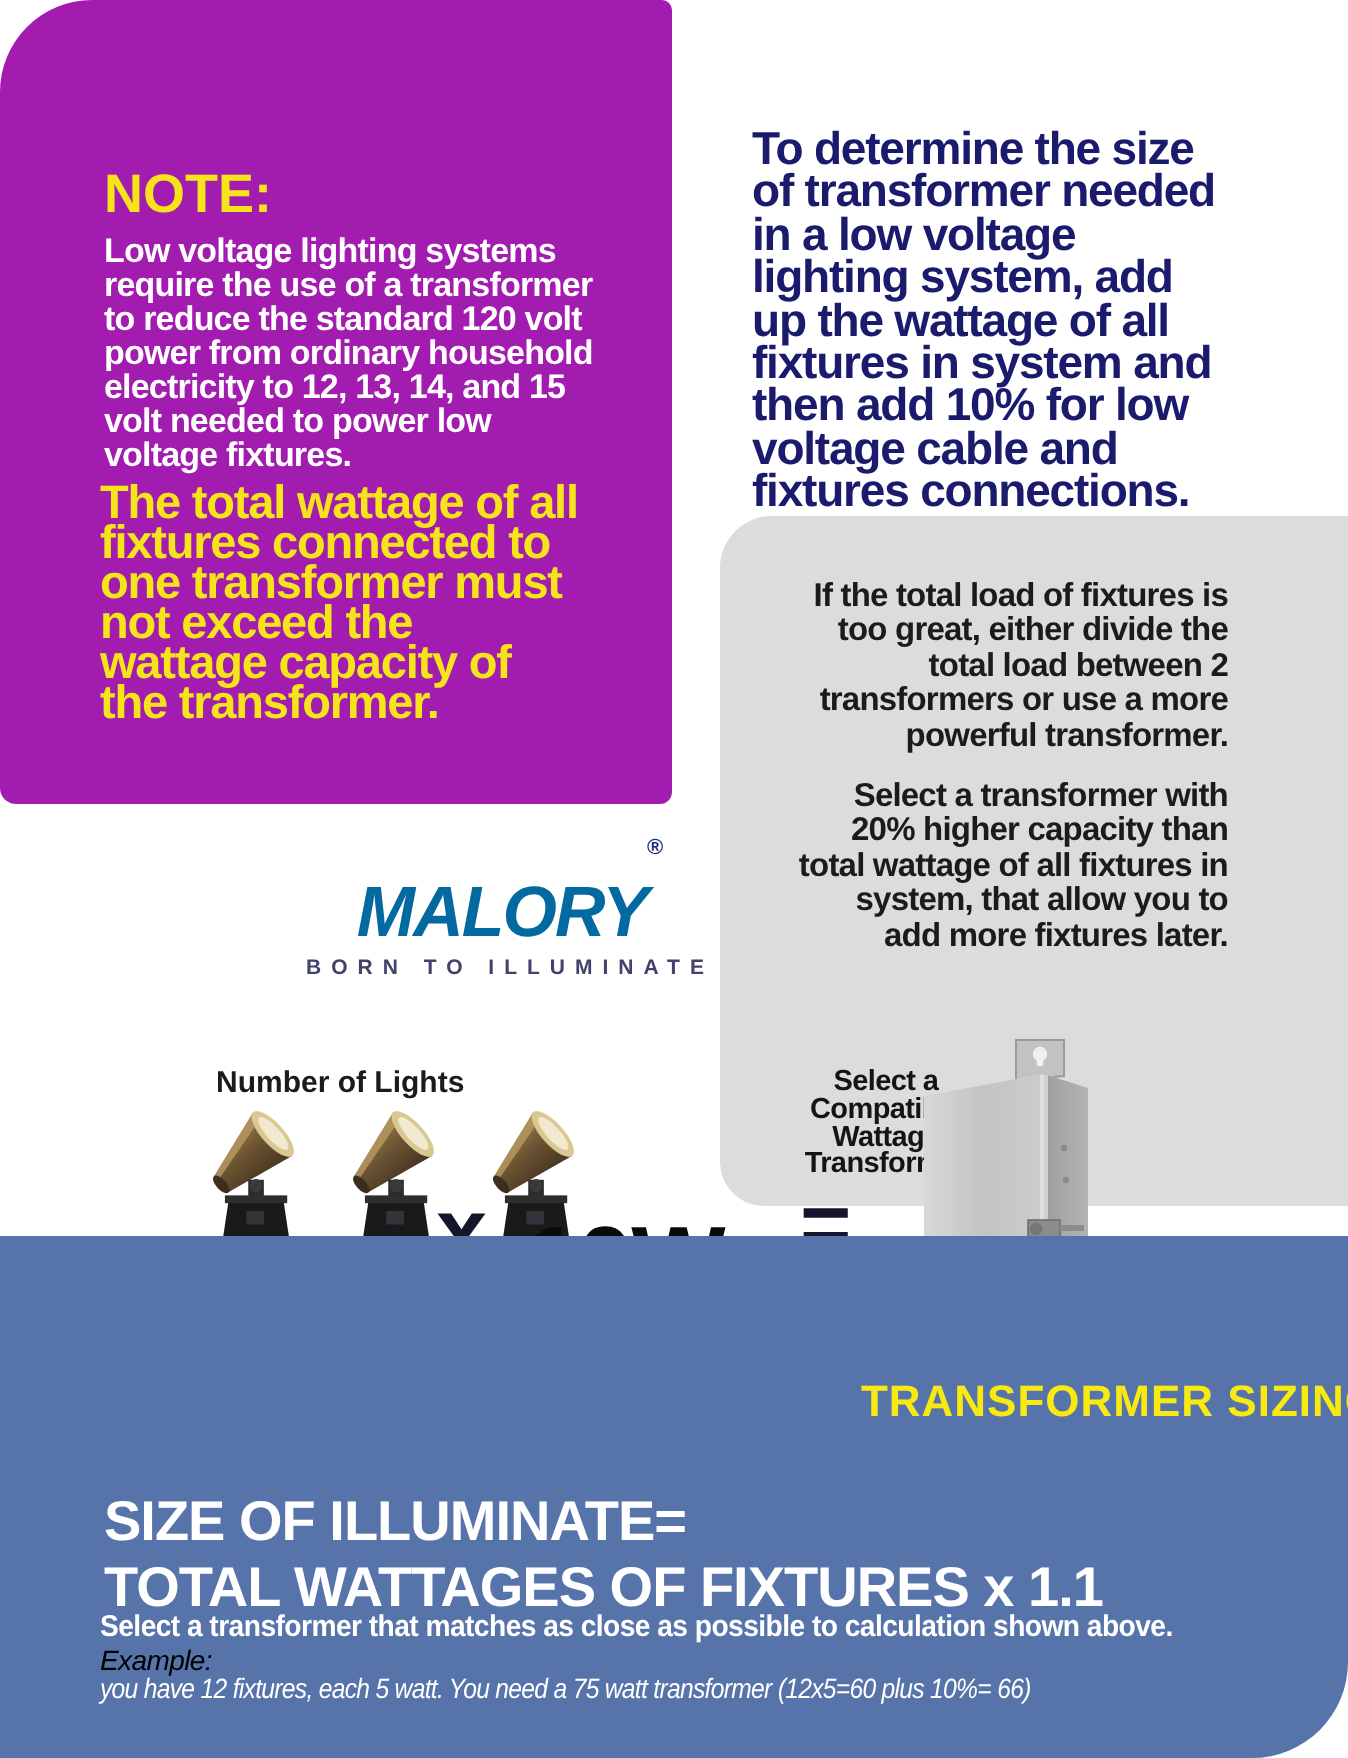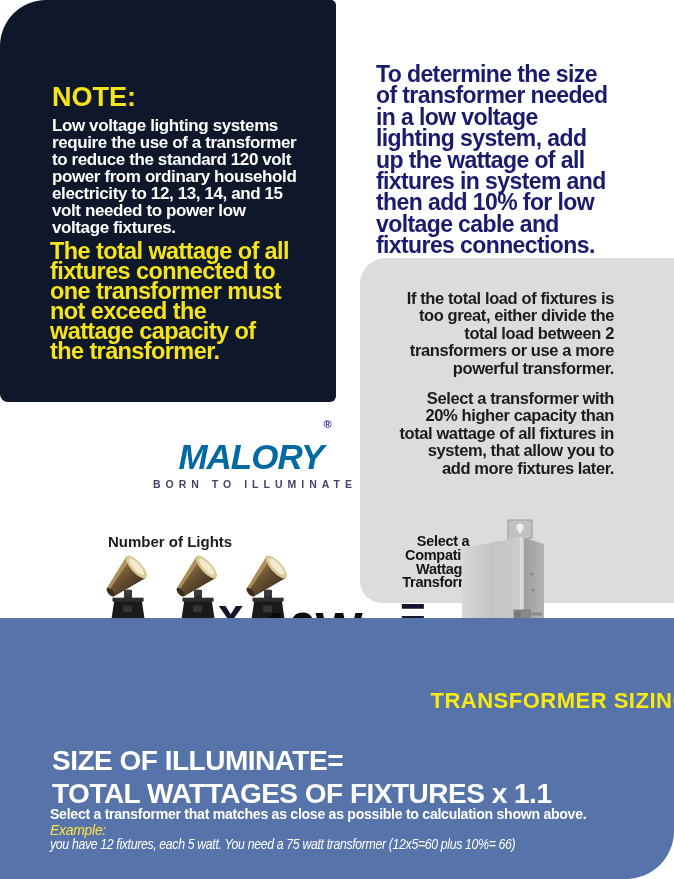--- a/index.html
+++ b/index.html
@@ -4,21 +4,21 @@
 <style>
   html,body{margin:0;padding:0;background:#ffffff;}
   .canvas{
     position:relative;width:674px;height:879px;overflow:hidden;
     background:#ffffff;
     font-family:"Liberation Sans","DejaVu Sans",sans-serif;
   }
   
   .note-box{
     position:absolute;left:0;top:0;width:336px;height:402px;
-    background:#0f172a;border-radius:46px 5px 6px 8px;
+    background:#a21caf;border-radius:46px 5px 6px 8px;
   }
   .note-title{
     position:absolute;left:52px;top:82px;
     font-size:27px;font-weight:800;color:#f5e41a;letter-spacing:0;
   }
   .note-body{
     position:absolute;left:52px;top:117px;width:252px;
     font-size:17px;line-height:17px;font-weight:700;color:#ffffff;
     letter-spacing:-0.4px;
   }
@@ -106,21 +106,21 @@
     position:absolute;left:52px;top:160px;white-space:nowrap;
     font-size:28px;font-weight:800;color:#ffffff;letter-spacing:-0.5px;
   }
   .sizing-note{
     position:absolute;left:50px;top:187px;white-space:nowrap;
     font-size:15px;font-weight:700;color:#ffffff;letter-spacing:-0.3px;
     transform:scaleX(0.94);transform-origin:left top;
   }
   .example-label{
     position:absolute;left:50px;top:204px;white-space:nowrap;
-    font-size:14px;font-style:italic;color:#fde047;letter-spacing:-0.3px;
+    font-size:14px;font-style:italic;color:#000000;letter-spacing:-0.3px;
   }
   .example-text{
     position:absolute;left:50px;top:218px;white-space:nowrap;
     font-size:14px;font-style:italic;color:#ffffff;letter-spacing:-0.4px;
     transform:scaleX(0.88);transform-origin:left top;
   }
 </style>
 </head>
 <body>
 

